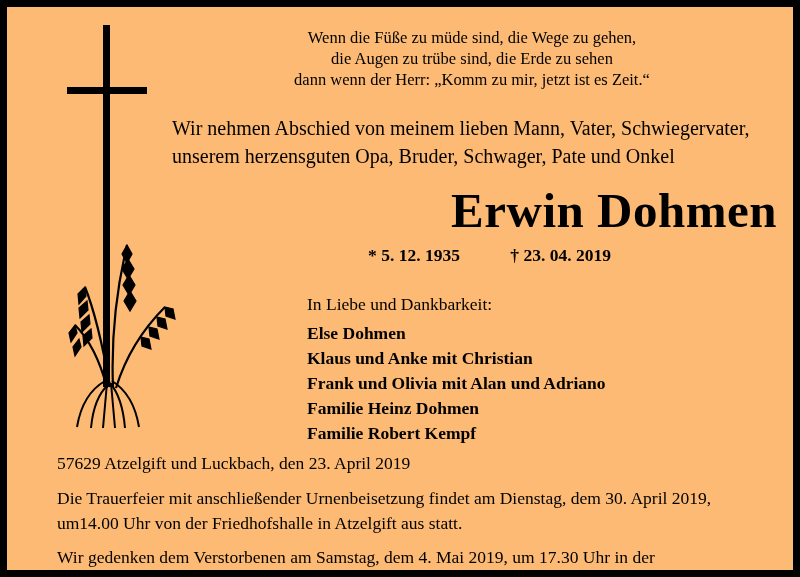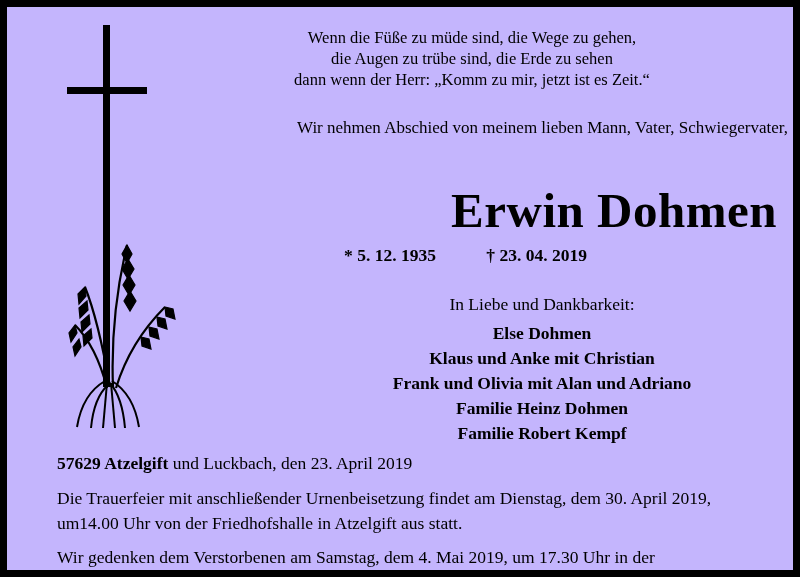--- a/index.html
+++ b/index.html
@@ -17,21 +17,21 @@
     background: #000000;
     box-sizing: border-box;
     overflow: hidden;
   }
   .card {
     position: absolute;
     left: 7px;
     top: 7px;
     width: 786px;
     height: 563px;
-    background: #c4b5fd;
+    background: #fdba74;
     box-sizing: border-box;
   }
   
   .graphic {
     position: absolute;
     left: 0px;
     top: 0px;
     width: 185px;
     height: 440px;
   }
@@ -45,59 +45,58 @@
     top: 20px;
     width: 610px;
     text-align: center;
     font-size: 16.5px;
     line-height: 21px;
     color: #000;
   }
   
   .intro {
     position: absolute;
-    left: 176px;
+    left: 165px;
     top: 107px;
     width: 605px;
-    text-align: right;
-    font-size: 17px;
+    text-align: left;
+    font-size: 20px;
     line-height: 28px;
     color: #000;
   }
   
   .name {
     position: absolute;
     left: 165px;
     top: 175px;
     width: 605px;
     text-align: right;
     font-size: 49px;
     font-weight: bold;
     letter-spacing: 0.5px;
     color: #000;
   }
   
   .dates {
     position: absolute;
-    left: 156px;
+    left: 180px;
     top: 238px;
     width: 605px;
     text-align: center;
     font-size: 17.5px;
     font-weight: bold;
     color: #000;
   }
   .dates .birth { margin-right: 46px; }
   
   .dedication {
     position: absolute;
     left: 300px;
     top: 285px;
     width: 470px;
-    text-align: center;
     font-size: 17.5px;
     line-height: 25px;
     color: #000;
   }
   .dedication .lead {
     font-weight: normal;
     margin-bottom: 4px;
   }
   .dedication .mourner {
     font-weight: bold;
@@ -109,21 +108,21 @@
     top: 443px;
     width: 700px;
     color: #000;
   }
   .place-line {
     font-size: 17.5px;
     line-height: 26px;
     margin-bottom: 10px;
   }
   .place-line .zip {
-    font-weight: bold;
+    font-weight: normal;
   }
   .notes {
     font-size: 17.5px;
     line-height: 25px;
   }
   .notes p {
     margin: 0 0 9px 0;
   }
   .notes p:last-child { margin-bottom: 0; }
 </style>
@@ -177,20 +176,21 @@
     </div>
 
     <div class="verse">
       <div>Wenn die Füße zu müde sind, die Wege zu gehen,</div>
       <div>die Augen zu trübe sind, die Erde zu sehen</div>
       <div>dann wenn der Herr: „Komm zu mir, jetzt ist es Zeit.“</div>
     </div>
 
     <div class="intro">
       <div>Wir nehmen Abschied von meinem lieben Mann, Vater, Schwiegervater,</div>
+      <div>unserem herzensguten Opa, Bruder, Schwager, Pate und Onkel</div>
     </div>
 
     <div class="name">Erwin Dohmen</div>
 
     <div class="dates">
       <span class="birth">* 5. 12. 1935</span>
       <span class="death">† 23. 04. 2019</span>
     </div>
 
     <div class="dedication">

